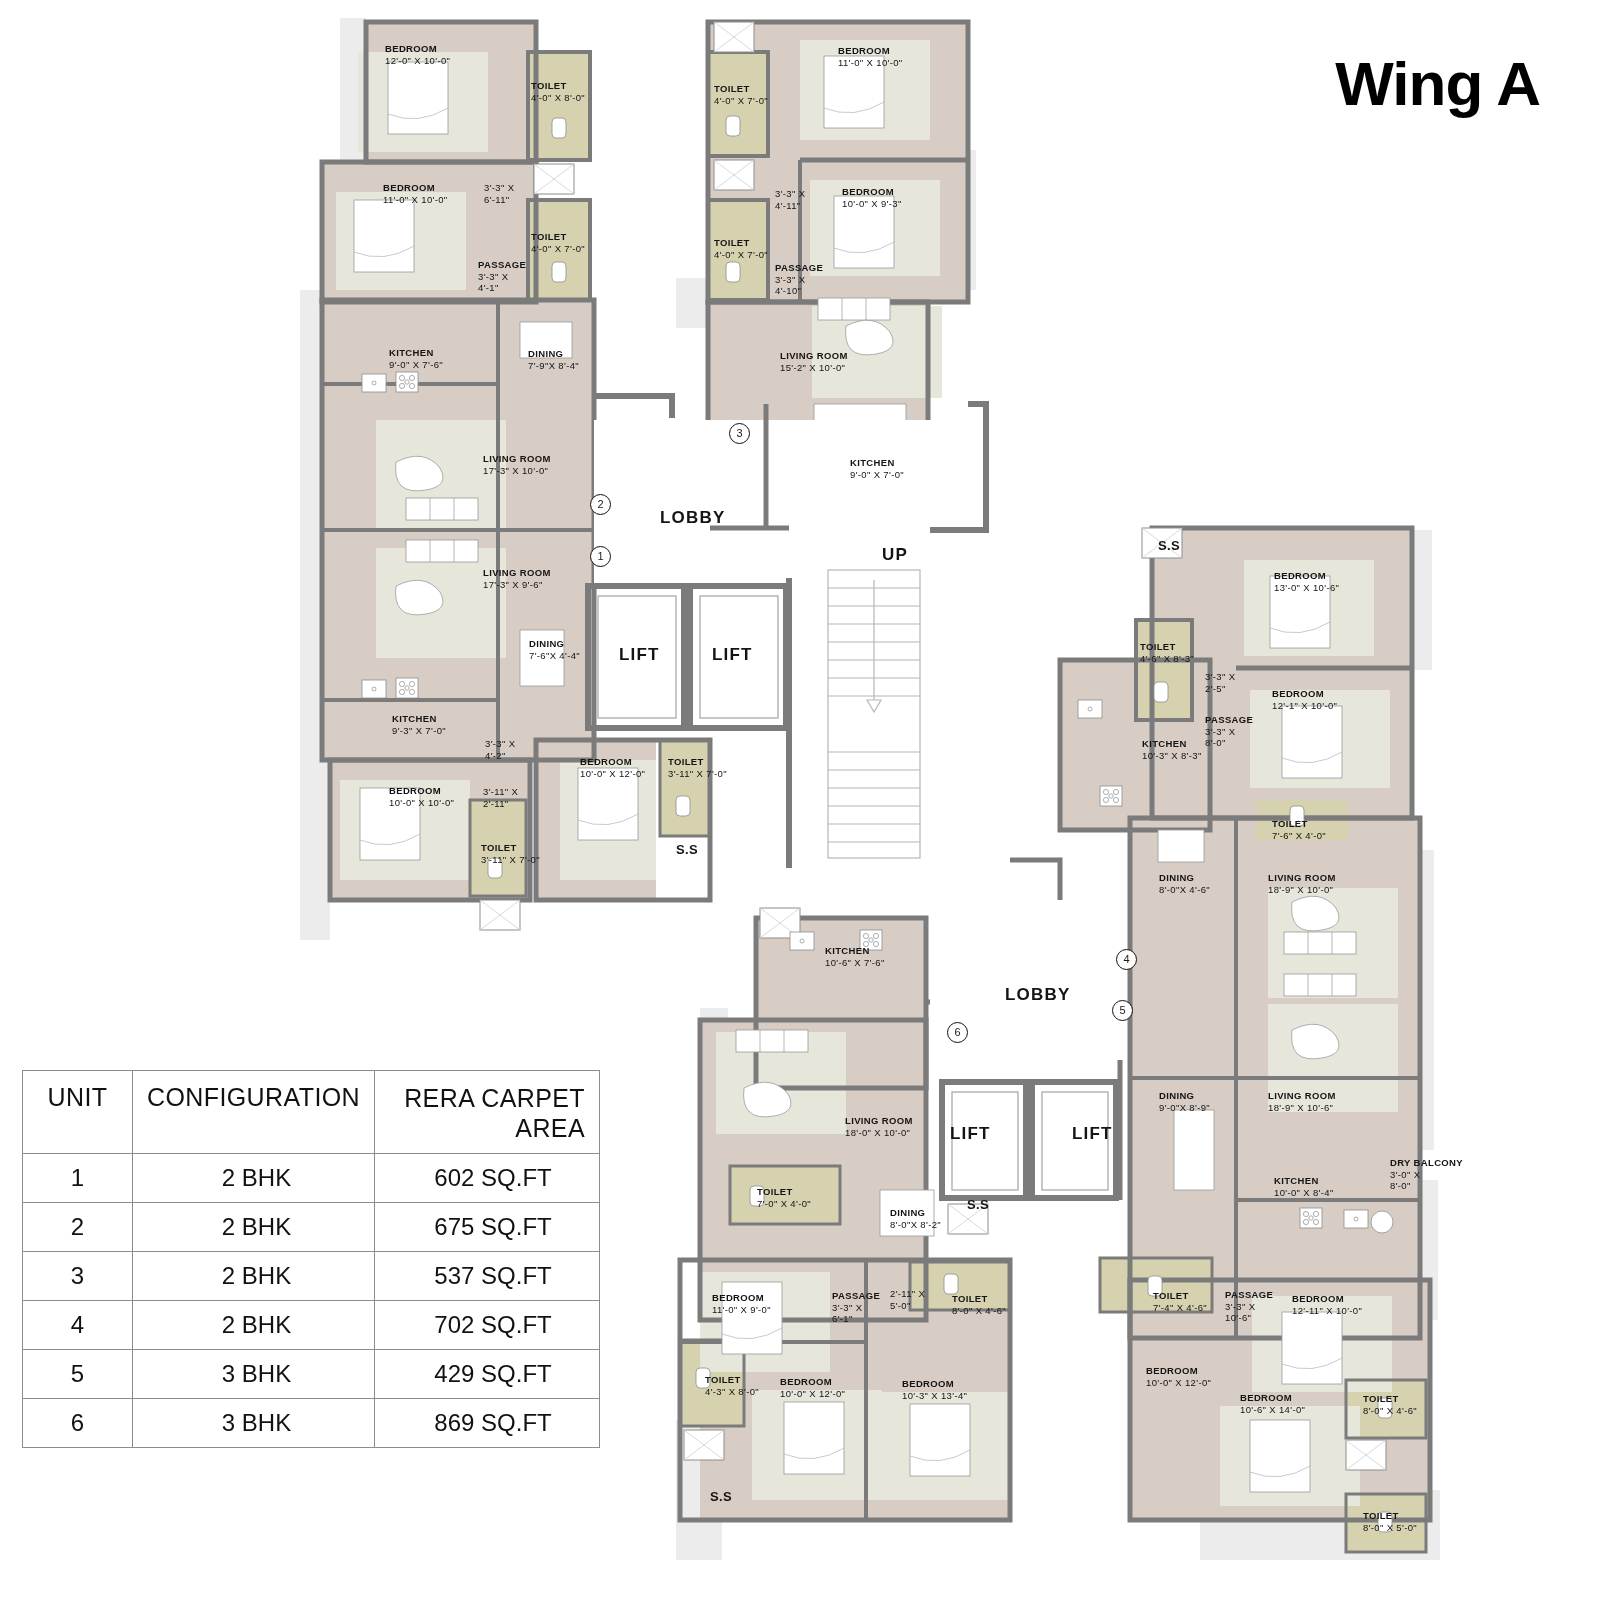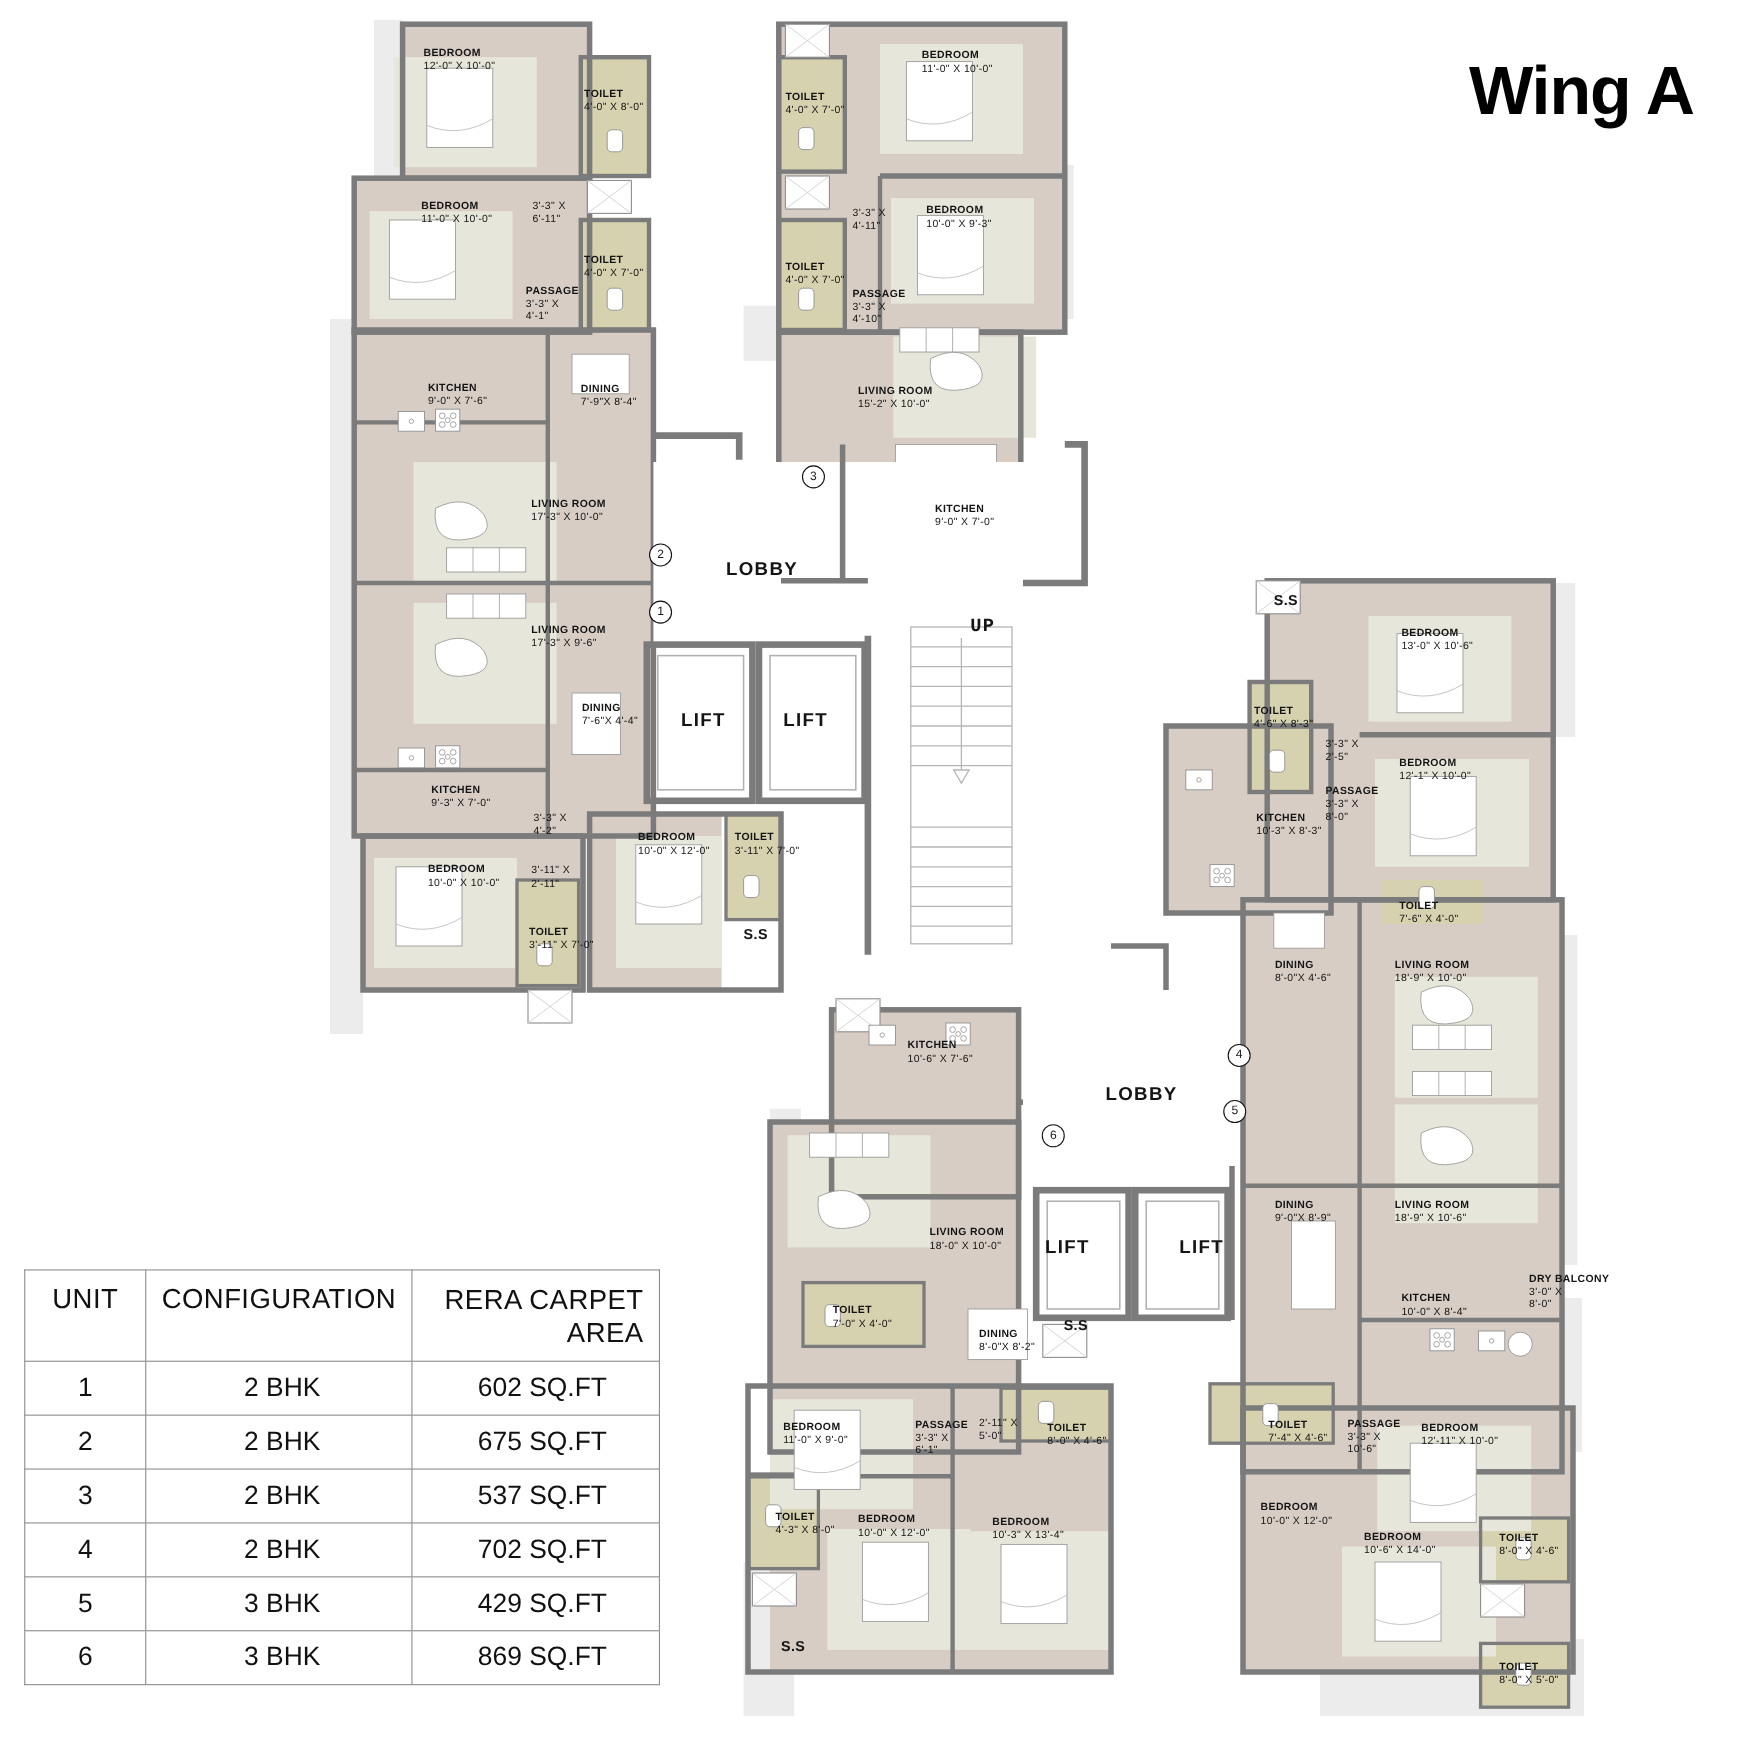--- a/index.html
+++ b/index.html
@@ -23,21 +23,21 @@
   .rlabel .dm{display:block;font-weight:400;}
   .rlabel.big{font-size:17px;line-height:13px;font-weight:700;letter-spacing:1.2px;}
   .rlabel.sml{font-size:13px;line-height:10px;}
 
   
   .unit-badge{position:absolute;width:19px;height:19px;border:1.3px solid #111;
     border-radius:50%;font-size:11px;line-height:18px;text-align:center;
     background:#fff;font-weight:500;}
 
   
-  #unit-table{position:absolute;left:22px;top:1154px;border-collapse:collapse;
+  #unit-table{position:absolute;left:22px;top:1070px;border-collapse:collapse;
     width:578px;background:#fff;border-radius:10px;}
   #unit-table th,#unit-table td{
     border:1px solid #8d8d8d;font-weight:400;font-size:24px;color:#111;
     padding:10px 14px;height:46px;box-sizing:border-box;}
   #unit-table th{font-size:25px;text-align:left;vertical-align:top;padding-top:12px;letter-spacing:.4px;}
   #unit-table th.c-unit{width:110px;text-align:center;}
   #unit-table th.c-cfg{width:232px;text-align:center;margin-left:24px;}
   #unit-table td.c-unit{text-align:center;}
   #unit-table td.c-cfg{text-align:center;padding-left:20px;}
   #unit-table td.c-area{text-align:center;padding-left:26px;}
@@ -422,21 +422,21 @@
     </div>
     <div class="rlabel big" style="left: 619px; top: 648px;">
       <span class="nm">LIFT</span>
     </div>
     <div class="rlabel big" style="left: 712px; top: 648px;">
       <span class="nm">LIFT</span>
     </div>
     <div class="rlabel big" style="left: 660px; top: 511px;">
       <span class="nm">LOBBY</span>
     </div>
-    <div class="rlabel big" style="left: 882px; top: 564px; font-family: Liberation Mono, monospace;">
+    <div class="rlabel big" style="left: 882px; top: 548px;">
       <span class="nm">UP</span>
     </div>
     <div class="rlabel" style="left: 714px; top: 83px;">
       <span class="nm">TOILET</span>
       <span class="dm">4'-0" X 7'-0"</span>
     </div>
     <div class="rlabel" style="left: 838px; top: 45px;">
       <span class="nm">BEDROOM</span>
       <span class="dm">11'-0" X 10'-0"</span>
     </div>

